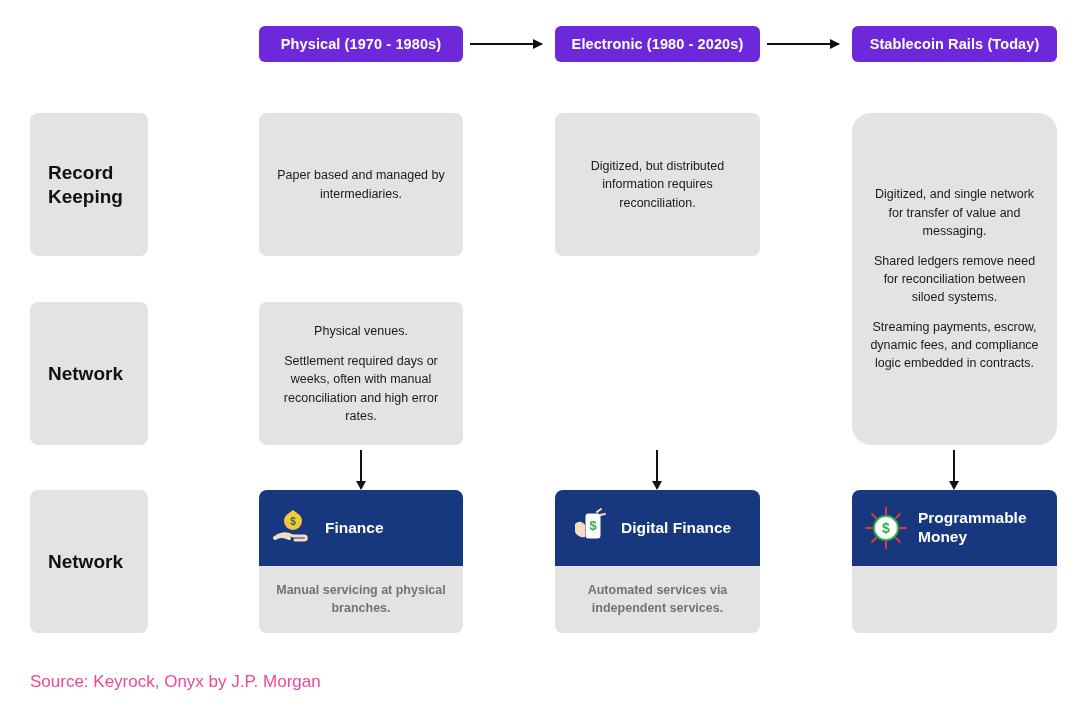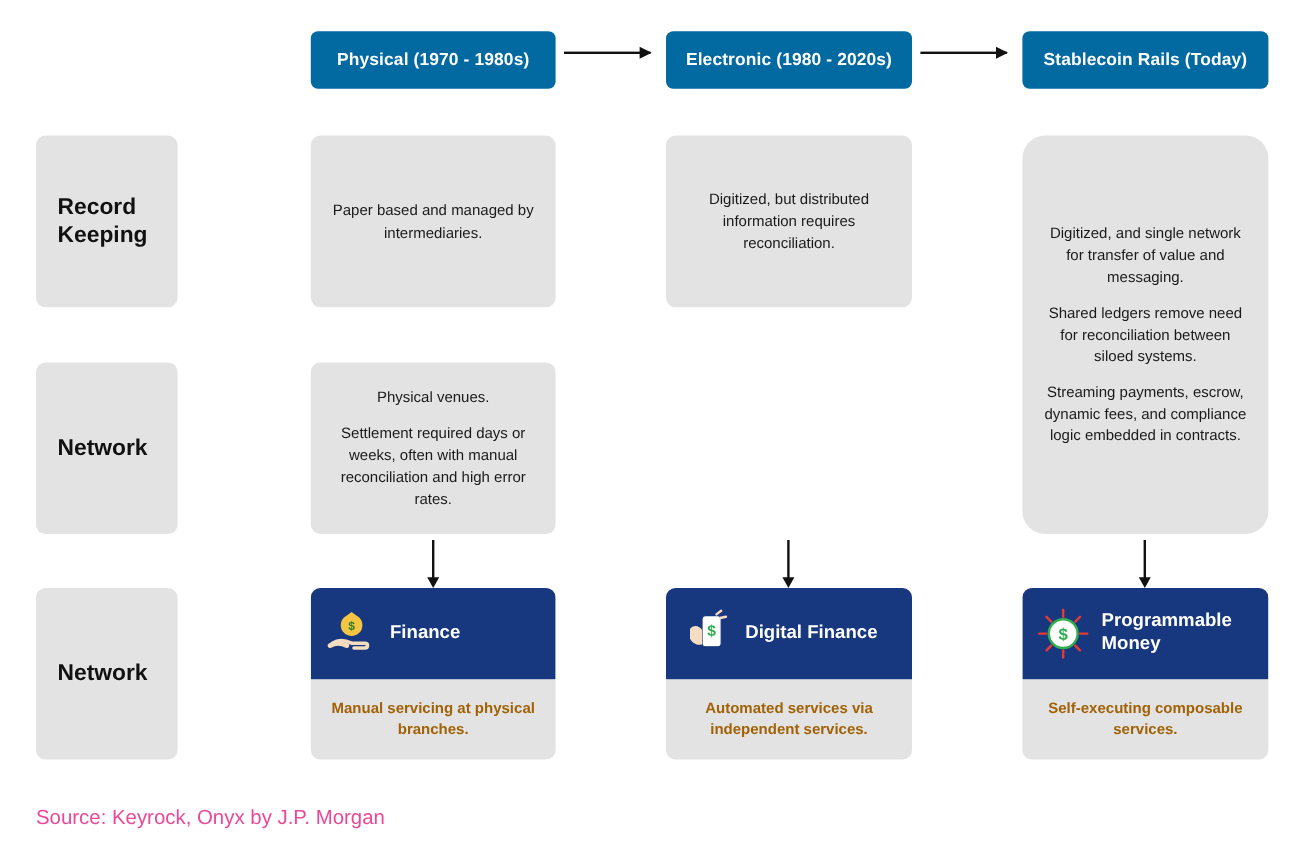--- a/index.html
+++ b/index.html
@@ -18,29 +18,29 @@
   .canvas {
     position: absolute;
     left: 0; top: 0;
     width: 1080px;
     height: 715px;
   }
 
   
   .era-pill {
     position: absolute;
-    background: #0369a1;
+    background: #6d28d9;
     color: #ffffff;
     border-radius: 6px;
     font-size: 14.5px;
     font-weight: bold;
     display: flex;
     align-items: center;
     justify-content: center;
-    height: 48px;
+    height: 36px;
     box-sizing: border-box;
     padding: 0 8px;
     letter-spacing: 0.1px;
   }
   #era-0 { left: 259px; top: 26px; width: 204px; }
   #era-1 { left: 555px; top: 26px; width: 205px; }
   #era-2 { left: 852px; top: 26px; width: 205px; }
 
   
   .h-arrow {
@@ -161,21 +161,21 @@
     height: 67px;
     display: flex;
     align-items: center;
     justify-content: center;
     text-align: center;
     padding: 0 12px;
     box-sizing: border-box;
     font-size: 12.5px;
     font-weight: bold;
     line-height: 1.4;
-    color: #a16207;
+    color: #737373;
   }
   .card-icon {
     width: 44px;
     height: 44px;
     flex: 0 0 44px;
     display: flex;
     align-items: center;
     justify-content: center;
   }
 
@@ -270,18 +270,17 @@
             <line x1="32" y1="32" x2="36" y2="36"></line>
             <line x1="8" y1="36" x2="12" y2="32"></line>
             <line x1="32" y1="12" x2="36" y2="8"></line>
           </g>
           <circle cx="22" cy="22" r="12" fill="#ffffff" stroke="#2fae4f" stroke-width="2"></circle>
           <text x="22" y="27" font-size="14" font-family="Liberation Sans, sans-serif" font-weight="bold" fill="#2fae4f" text-anchor="middle">$</text>
         </svg>
       </span>
       <span class="card-title">Programmable Money</span>
     </div>
-    <div class="card-body">Self-executing composable services.</div>
   </div>
 
   <div id="source-caption">Source: Keyrock, Onyx by J.P. Morgan</div>
 
 </div>
 
 </body></html>

